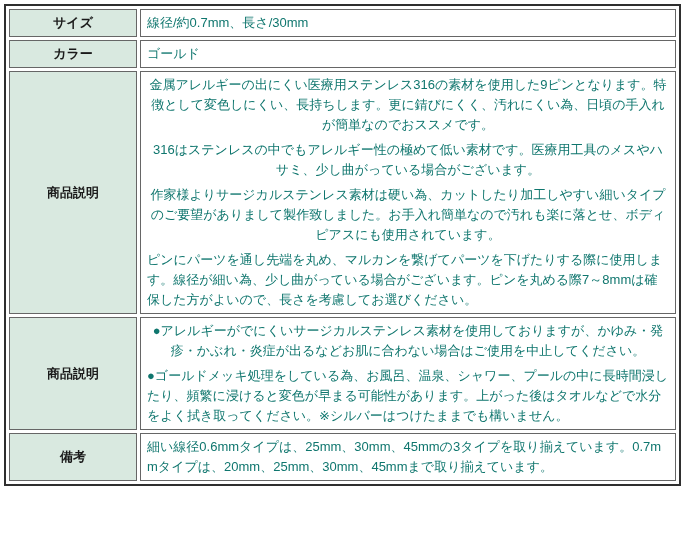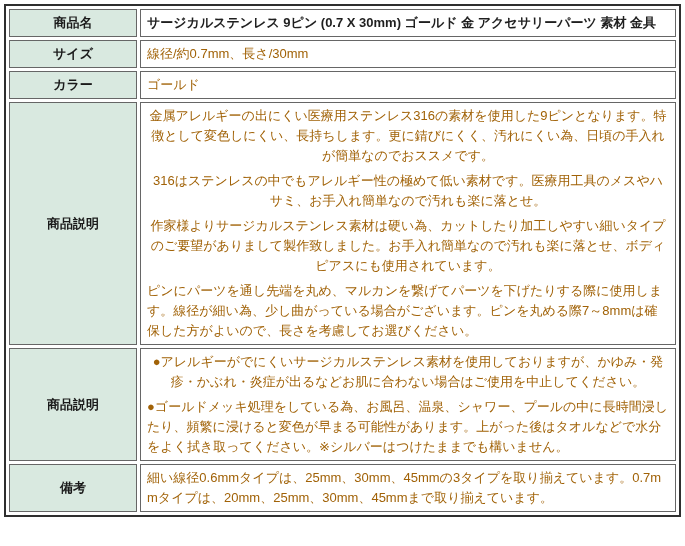--- a/index.html
+++ b/index.html
@@ -31,21 +31,21 @@
     font-size: 13px;
     font-weight: bold;
     text-align: center;
     vertical-align: middle;
     padding: 3px 4px;
     line-height: 20px;
   }
   table.spec-table td {
     border: 1px solid #666666;
     background: #ffffff;
-    color: #a16207;
+    color: #0f766e;
     font-size: 13px;
     font-weight: normal;
     text-align: left;
     vertical-align: middle;
     padding: 3px 6px;
     line-height: 20px;
     word-break: break-all;
   }
   tr.row-bold td {
     color: #1f1f1f;
@@ -58,28 +58,20 @@
     margin-bottom: 5px;
     text-align: center;
   }
 </style>
 </head>
 <body>
 
 <div class="page">
   <table class="spec-table">
     <tbody>
-      <tr class="row-bold">
-        <th>商品名</th>
-        <td>
-          <div class="cell-text">
-              <p>サージカルステンレス 9ピン (0.7 X 30mm) ゴールド 金 アクセサリーパーツ 素材 金具</p>
-            </div>
-        </td>
-      </tr>
       <tr>
         <th>サイズ</th>
         <td>
           <div class="cell-text">
               <p>線径/約0.7mm、長さ/30mm</p>
             </div>
         </td>
       </tr>
       <tr>
         <th>カラー</th>
@@ -87,21 +79,21 @@
           <div class="cell-text">
               <p>ゴールド</p>
             </div>
         </td>
       </tr>
       <tr>
         <th>商品説明</th>
         <td>
           <div class="cell-text">
               <p>金属アレルギーの出にくい医療用ステンレス316の素材を使用した9ピンとなります。特徴として変色しにくい、長持ちします。更に錆びにくく、汚れにくい為、日頃の手入れが簡単なのでおススメです。</p>
-              <p>316はステンレスの中でもアレルギー性の極めて低い素材です。医療用工具のメスやハサミ、お手入れ簡単なので汚れも楽に落とせ。</p>
+              <p>316はステンレスの中でもアレルギー性の極めて低い素材です。医療用工具のメスやハサミ、少し曲がっている場合がございます。</p>
               <p>作家様よりサージカルステンレス素材は硬い為、カットしたり加工しやすい細いタイプのご要望がありまして製作致しました。お手入れ簡単なので汚れも楽に落とせ、ボディピアスにも使用されています。</p>
               <p>ピンにパーツを通し先端を丸め、マルカンを繋げてパーツを下げたりする際に使用します。線径が細い為、少し曲がっている場合がございます。ピンを丸める際7～8mmは確保した方がよいので、長さを考慮してお選びください。</p>
             </div>
         </td>
       </tr>
       <tr>
         <th>商品説明</th>
         <td>
           <div class="cell-text">
               <p>●アレルギーがでにくいサージカルステンレス素材を使用しておりますが、かゆみ・発疹・かぶれ・炎症が出るなどお肌に合わない場合はご使用を中止してください。</p>

